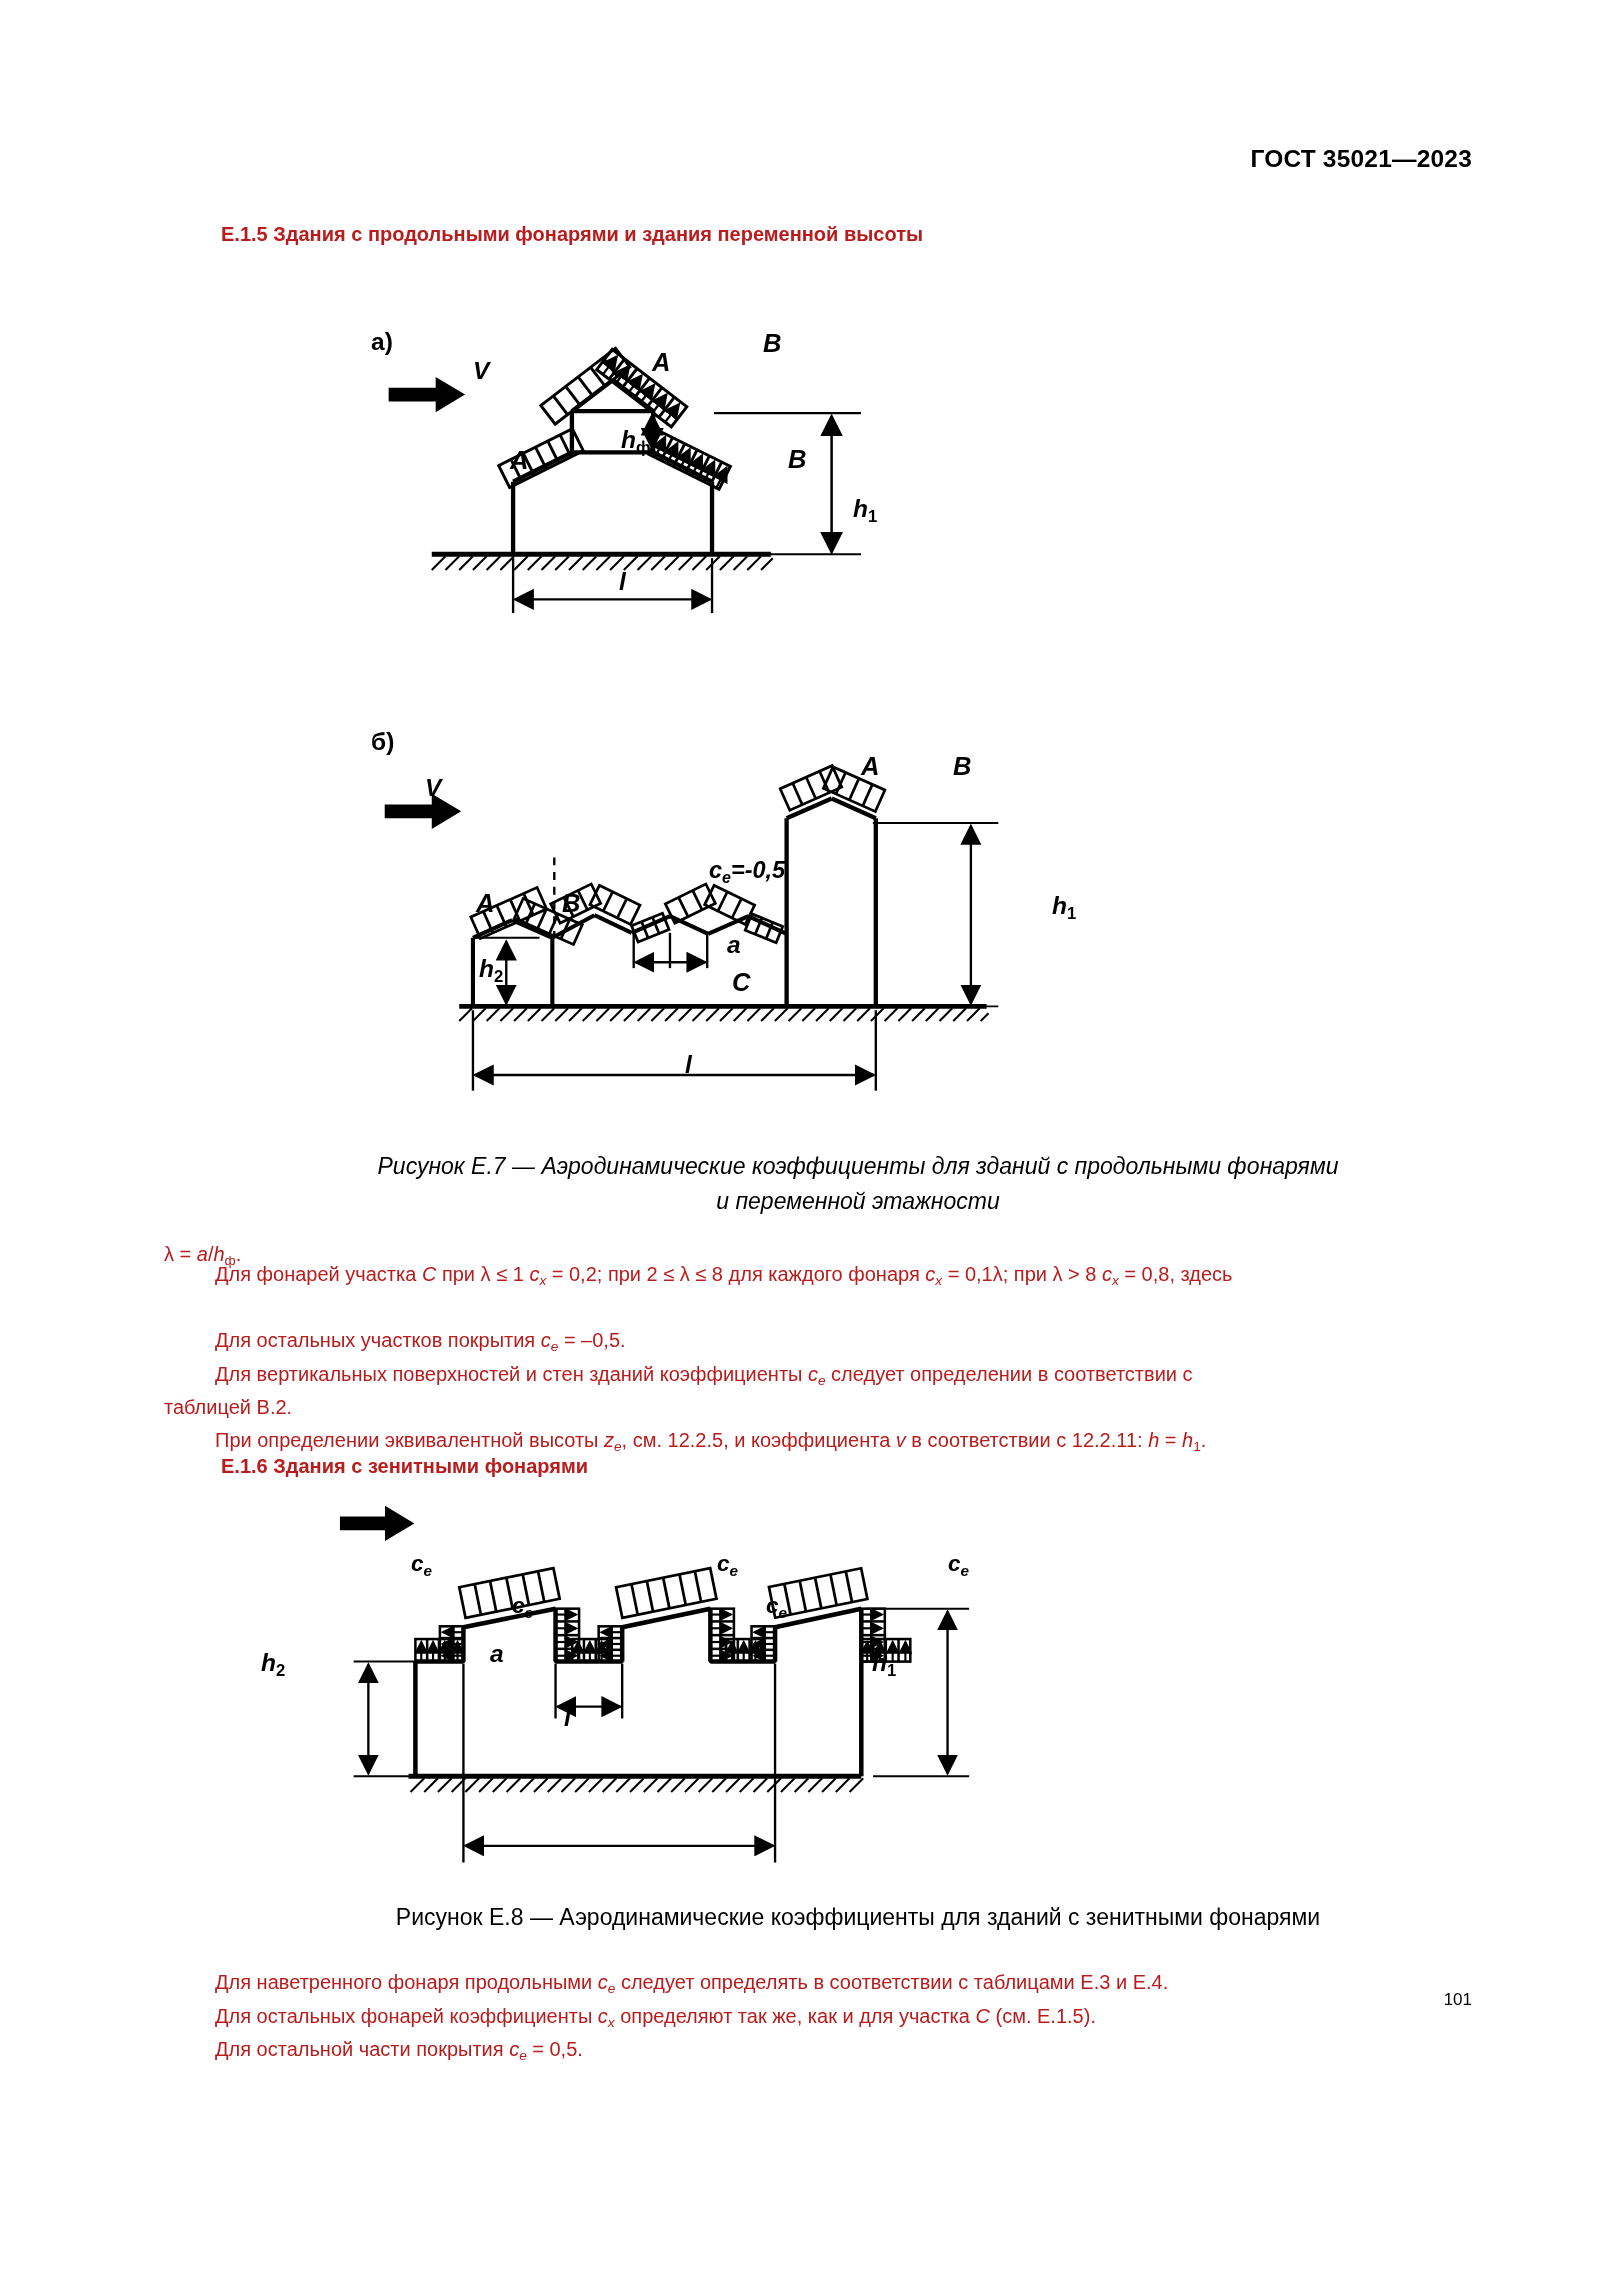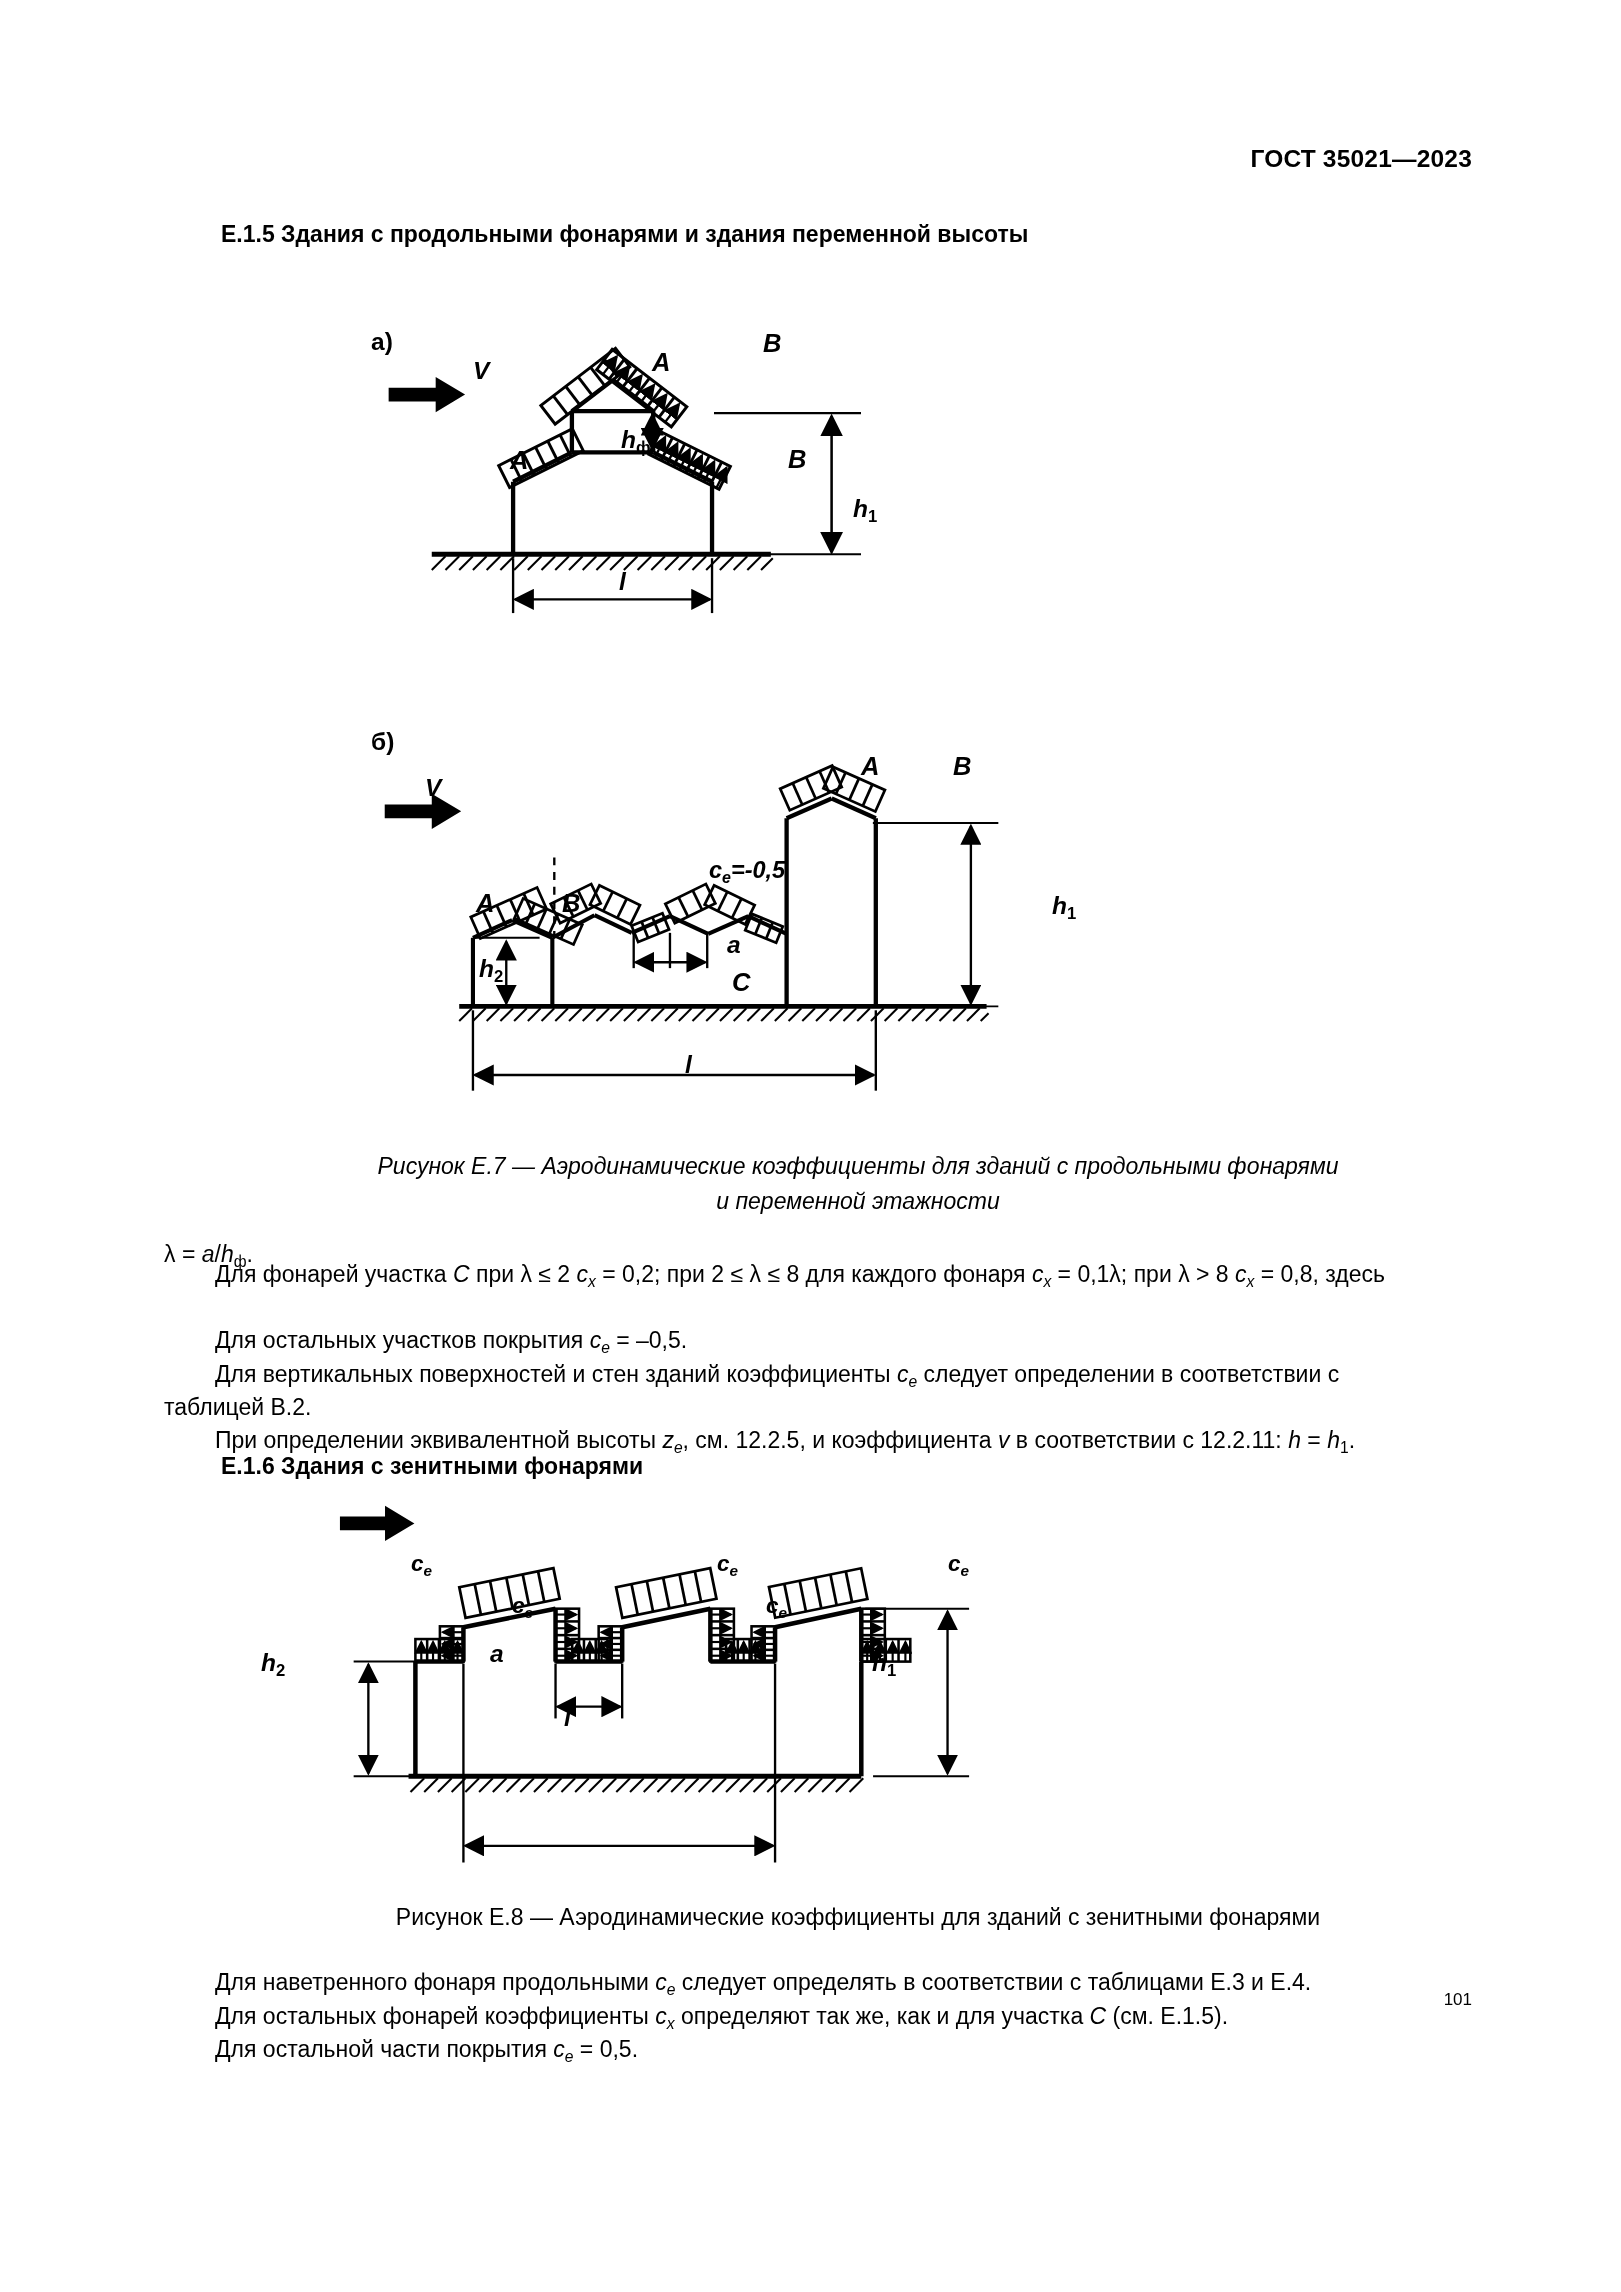--- a/index.html
+++ b/index.html
@@ -28,23 +28,23 @@
     right: 149px;
     font-size: 24.5px;
     font-weight: bold;
     letter-spacing: 0.2px;
     white-space: nowrap;
   }
 
   
   .txt {
     position: absolute;
-    font-size: 23px;
+    font-size: 20px;
     line-height: 33px;
-    color: #000000;
+    color: #b91c1c;
   }
   .heading {
     font-weight: bold;
   }
   .para {
     text-align: justify;
   }
   i.it { font-style: italic; }
   .sub {
     font-size: 0.68em;
@@ -483,21 +483,21 @@
       </g>
     </svg>
   </div>
 
   <div class="caption" style="left:222px; top:1149px; width:1176px;font-style:italic;">
     <div>Рисунок Е.7 — Аэродинамические коэффициенты для зданий с продольными фонарями</div>
     <div>и переменной этажности</div>
   </div>
 
   <div class="txt" style="left:116px; top:1258px; width:1343px;">
-    <span style="display:inline-block; width:51px;"></span><span>Для фонарей участка </span><i class="it">C</i><span> при λ ≤ 2 </span><i class="it">c</i><span class="sub">x</span><span> = 0,2; при 2 ≤ λ ≤ 8 для каждого фонаря </span><i class="it">c</i><span class="sub">x</span><span> = 0,1λ; при λ &gt; 8 </span><i class="it">c</i><span class="sub">x</span><span> = 0,8, здесь</span>
+    <span style="display:inline-block; width:51px;"></span><span>Для фонарей участка </span><i class="it">C</i><span> при λ ≤ 1 </span><i class="it">c</i><span class="sub">x</span><span> = 0,2; при 2 ≤ λ ≤ 8 для каждого фонаря </span><i class="it">c</i><span class="sub">x</span><span> = 0,1λ; при λ &gt; 8 </span><i class="it">c</i><span class="sub">x</span><span> = 0,8, здесь</span>
   </div>
 
   <div class="txt" style="left:116px; top:1238px; width:1343px;">
     <span>λ = </span><i class="it">a</i><span>/</span><i class="it">h</i><span class="subn">ф</span><span>.</span>
   </div>
 
   <div class="txt" style="left:116px; top:1324px; width:1343px;">
     <span style="display:inline-block; width:51px;"></span><span>Для остальных участков покрытия </span><i class="it">c</i><span class="sub">e</span><span> = –0,5.</span>
   </div>
 

